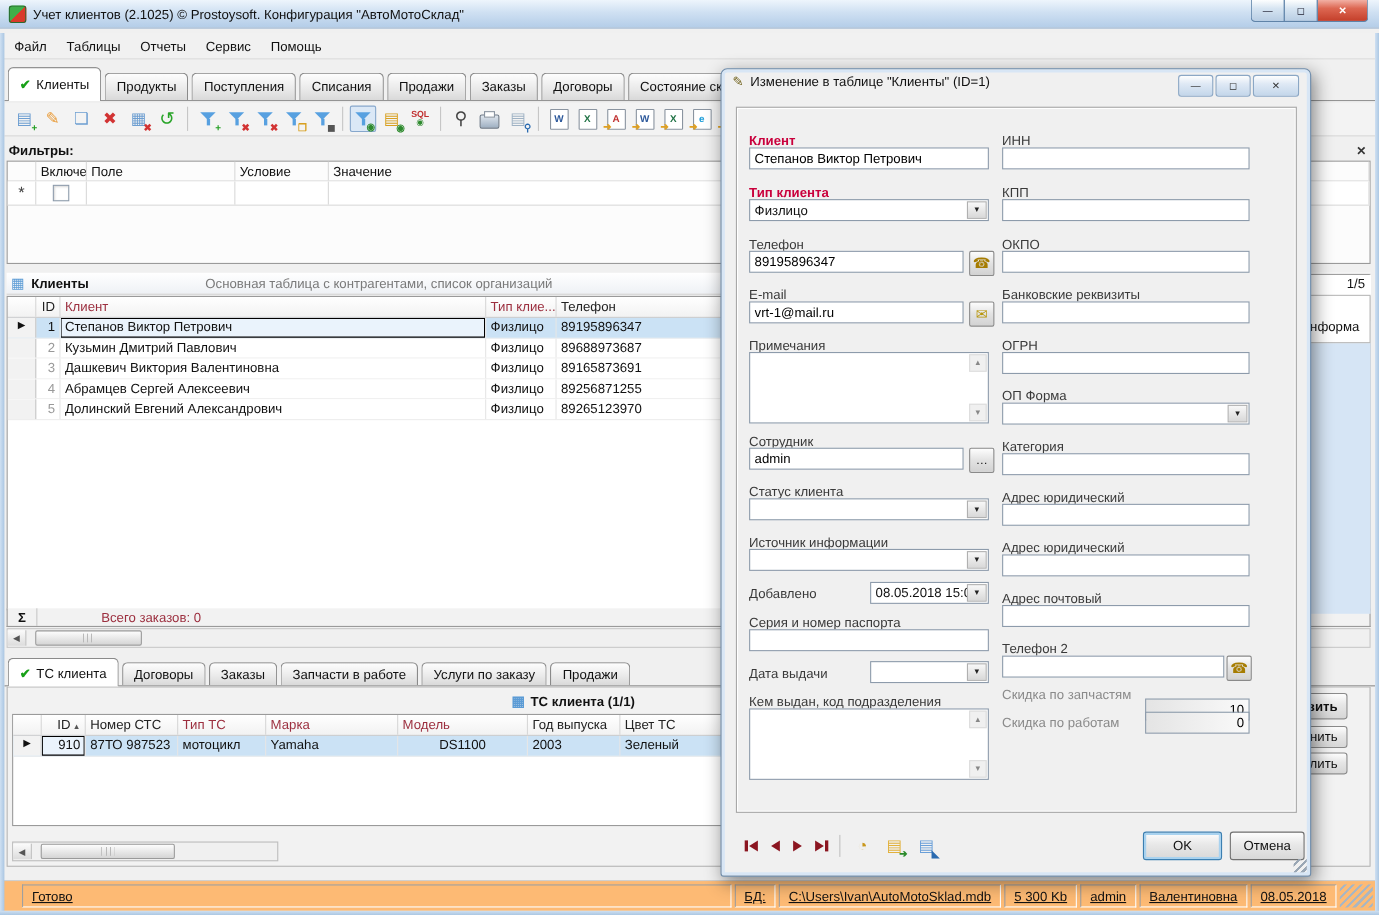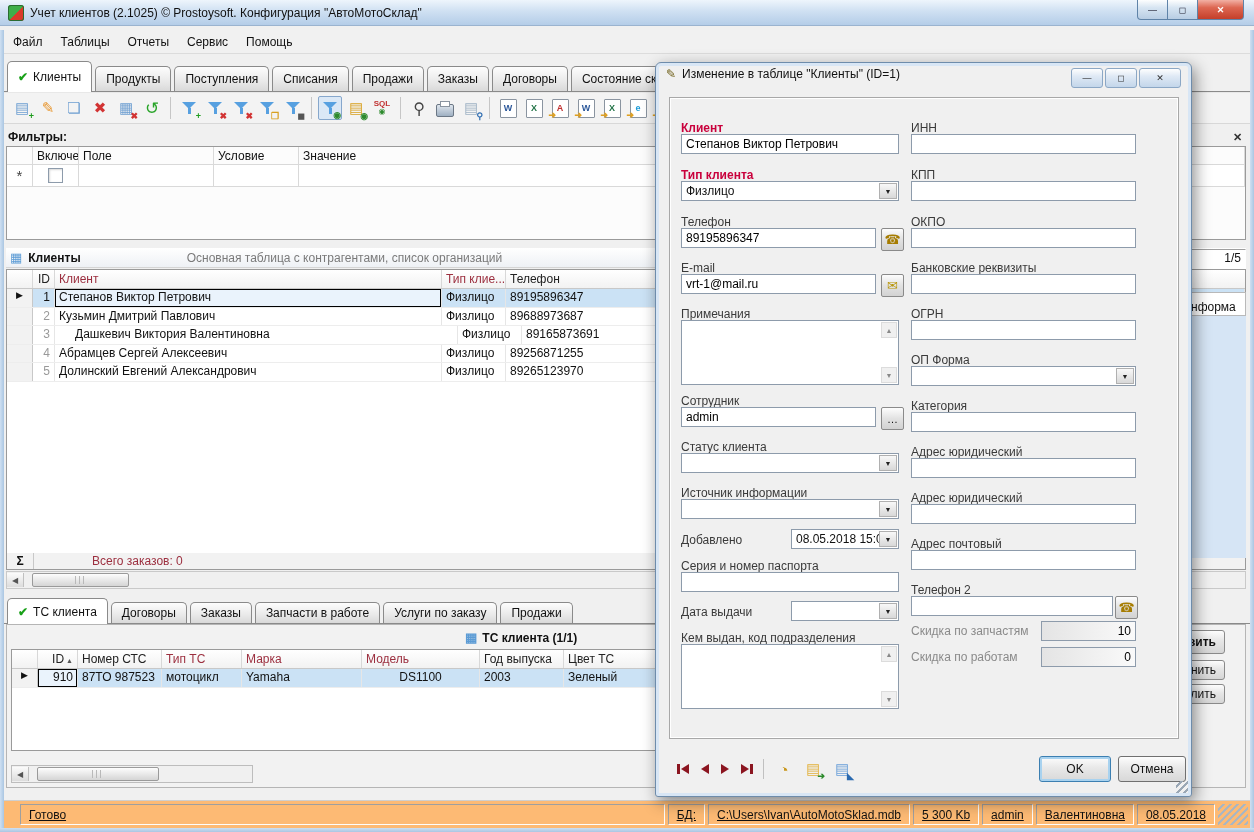--- a/index.html
+++ b/index.html
@@ -86,21 +86,21 @@
   #vt-grid{top:24px;left:4px;width:1133px;height:100px;}
   .side-btn{position:absolute;left:1147px;width:78px;height:20px;z-index:1;
     background:linear-gradient(#fdfdfd,#e6e6e6 45%,#d6d6d6);border:1px solid #8a8a8a;border-radius:3px;
     text-align:right;padding:2px 8px 0 0;box-sizing:border-box;overflow:hidden;white-space:nowrap;}
   
   .blue-strip{position:absolute;left:1188px;top:292px;width:58px;height:266px;background:#d6e5f5;z-index:5;}
   .yellow-box{position:absolute;left:1158px;top:147px;width:90px;height:95px;background:#ffffe1;
     border:1px solid #a0a0a0;z-index:6;padding:3px 0 0 34px;box-sizing:border-box;color:#8b4513;font-size:11px;line-height:13px;}
   .panel-x{position:absolute;left:1228px;top:129px;z-index:6;font-weight:bold;font-size:11px;color:#333;padding:2px 5px;}
   .info-frag{position:absolute;left:1188px;top:268px;width:58px;height:24px;background:#fff;border:1px solid #b9b9b9;
-    z-index:5;box-sizing:border-box;padding:7px 2px;overflow:hidden;white-space:nowrap;margin-top:24px;}
+    z-index:5;box-sizing:border-box;padding:21px 2px;overflow:hidden;white-space:nowrap;}
   
   .dialog{position:absolute;left:655px;top:62px;width:535px;height:733px;background:#f0f0f0;z-index:10;
     border:1px solid #6e8cab;border-radius:6px 6px 3px 3px;box-shadow:inset 0 0 0 3px #d8e6f5,3px 5px 16px rgba(0,0,0,.45);}
   .dlg-title{position:absolute;top:4px;left:10px;display:flex;align-items:center;gap:6px;}
   .dlg-caps{position:absolute;top:5px;right:10px;display:flex;gap:2px;}
   .dcb{width:30px;height:18px;border:1px solid #8ba7c5;border-radius:3px;background:linear-gradient(#fefefe,#dfe9f5 40%,#c3d6ea);
     display:flex;align-items:center;justify-content:center;font-size:9px;color:#333;}
   .dlg-panel{position:absolute;left:13px;top:34px;width:508px;height:640px;border:1px solid #a8a8a8;
     box-shadow:inset 0 0 0 1px #fff;background:#f0f0f0;}
   .flabel{position:absolute;white-space:nowrap;color:#3a3a3a;}
@@ -365,21 +365,21 @@
         <div class="g-cell g-marker" style="width: 26px; font-size: 9px;"></div>
         <div class="g-cell" style="width: 22px; text-align: right; color: rgb(153, 153, 153);">2</div>
         <div class="g-cell" style="width: 387px;">Кузьмин Дмитрий Павлович</div>
         <div class="g-cell" style="width: 64px;">Физлицо</div>
         <div class="g-cell" style="width: 150px;">89688973687</div>
         <div class="g-cell" style="flex: 1 1 0%;"></div>
       </div>
       <div class="g-row">
         <div class="g-cell g-marker" style="width: 26px; font-size: 9px;"></div>
         <div class="g-cell" style="width: 22px; text-align: right; color: rgb(153, 153, 153);">3</div>
-        <div class="g-cell" style="width: 387px; margin-left: 16px;">Дашкевич Виктория Валентиновна</div>
+        <div class="g-cell" style="width: 387px;">Дашкевич Виктория Валентиновна</div>
         <div class="g-cell" style="width: 64px;">Физлицо</div>
         <div class="g-cell" style="width: 150px;">89165873691</div>
         <div class="g-cell" style="flex: 1 1 0%;"></div>
       </div>
       <div class="g-row">
         <div class="g-cell g-marker" style="width: 26px; font-size: 9px;"></div>
         <div class="g-cell" style="width: 22px; text-align: right; color: rgb(153, 153, 153);">4</div>
         <div class="g-cell" style="width: 387px;">Абрамцев Сергей Алексеевич</div>
         <div class="g-cell" style="width: 64px;">Физлицо</div>
         <div class="g-cell" style="width: 150px;">89256871255</div>
@@ -574,21 +574,21 @@
         <div class="flabel" style="left: 255px; top: 382px;">Адрес юридический</div>
         <input class="tin" value="" style="left: 255px; top: 395px; width: 225px;">
         <div class="flabel" style="left: 255px; top: 428px;">Адрес юридический</div>
         <input class="tin" value="" style="left: 255px; top: 441px; width: 225px;">
         <div class="flabel" style="left: 255px; top: 474px;">Адрес почтовый</div>
         <input class="tin" value="" style="left: 255px; top: 487px; width: 225px;">
         <div class="flabel" style="left: 255px; top: 520px;">Телефон 2</div>
         <input class="tin" value="" style="left: 255px; top: 533px; width: 202px;">
         <div class="ibtn" style="left: 459px; top: 533px; color: rgb(166, 124, 0);">☎</div>
         <div class="flabel gray" style="left: 255px; top: 561px;">Скидка по запчастям</div>
-        <input class="tin ro" value="10" readonly="readonly" style="left: 385px; top: 558px; width: 95px;">
+        <input class="tin ro" value="10" readonly="readonly" style="left: 385px; top: 572px; width: 95px;">
         <div class="flabel gray" style="left: 255px; top: 587px;">Скидка по работам</div>
         <input class="tin ro" value="0" readonly="readonly" style="left: 385px; top: 584px; width: 95px;">
       </div>
     </div>
 
   <div class="statusbar">
     <div class="seg grow">Готово</div>
     <div class="seg">БД:</div>
     <div class="seg">C:\Users\Ivan\AutoMotoSklad.mdb</div>
     <div class="seg">5 300 Kb</div>

